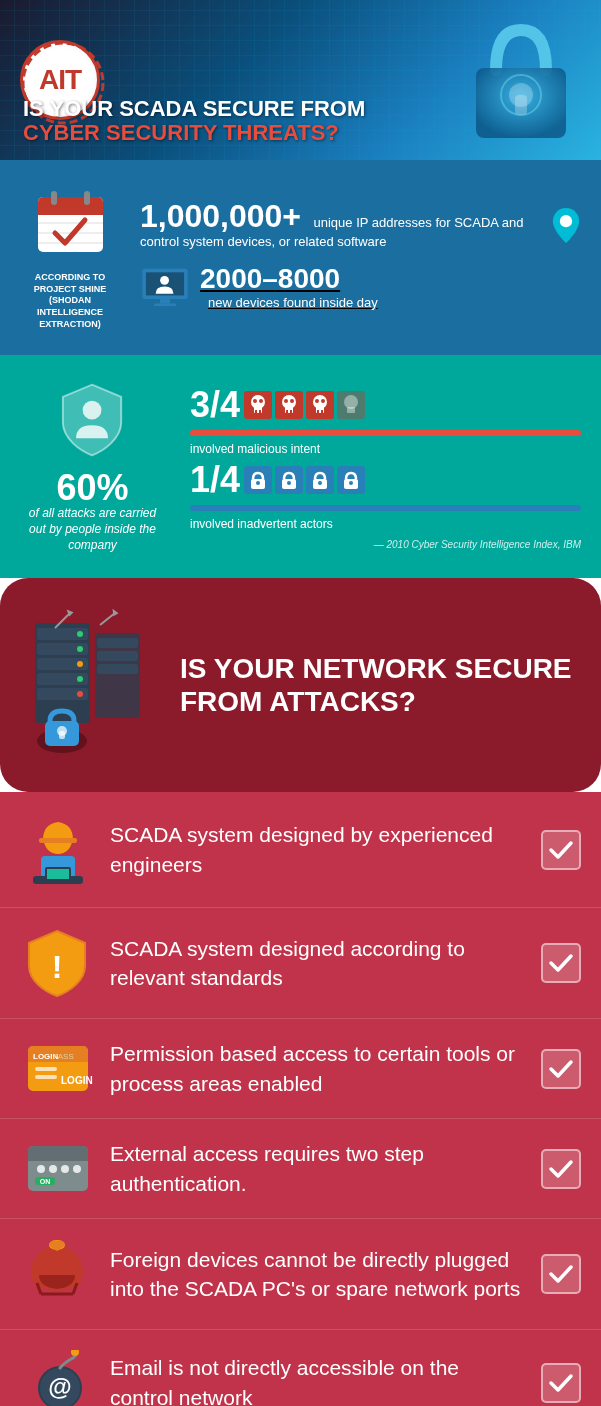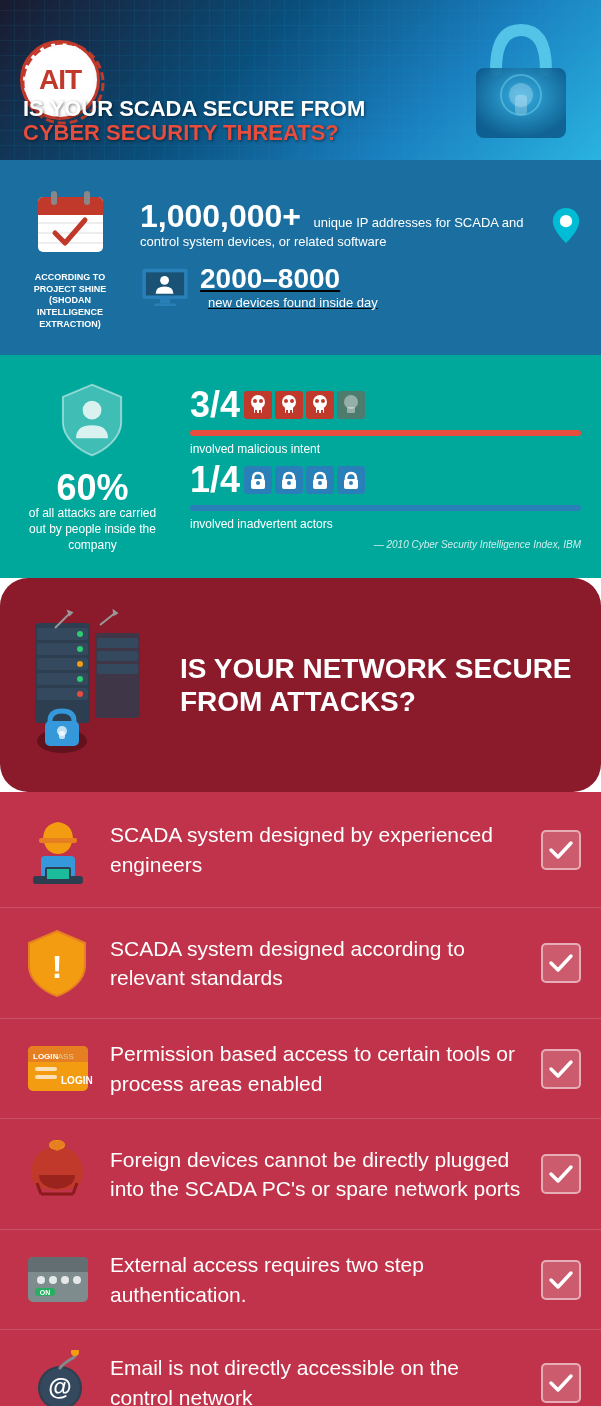--- a/index.html
+++ b/index.html
@@ -171,20 +171,21 @@
       font-size: 36px;
       font-weight: 900;
       color: #fff;
       line-height: 1;
     }
     .pct-desc {
       font-size: 12px;
       color: #fff;
       text-align: center;
       line-height: 1.3;
+      font-style: italic;
     }
     .insider-right {
       flex: 1;
       padding-left: 10px;
       display: flex;
       flex-direction: column;
       justify-content: center;
       gap: 3px;
     }
     .fraction-row {
@@ -593,20 +594,44 @@
     <div class="check-item-text">Permission based access to certain tools or process areas enabled</div>
     <div class="check-box">
       <svg viewBox="0 0 28 28">
         <polyline points="4,14 11,21 24,7" fill="none" stroke="#fff" stroke-width="3.5" stroke-linecap="round" stroke-linejoin="round"></polyline>
       </svg>
     </div>
   </div>
 
   <div class="check-item">
     <div class="check-item-icon">
+      <svg width="70" height="55" viewBox="0 0 70 55">
+        <rect x="5" y="5" width="60" height="45" rx="5" fill="#7f8c8d"></rect>
+        <rect x="5" y="5" width="60" height="15" rx="5" fill="#636e72"></rect>
+        <rect x="5" y="12" width="60" height="8" fill="#636e72"></rect>
+
+        <circle cx="18" cy="28" r="4" fill="#fff" opacity="0.8"></circle>
+        <circle cx="30" cy="28" r="4" fill="#fff" opacity="0.8"></circle>
+        <circle cx="42" cy="28" r="4" fill="#fff" opacity="0.8"></circle>
+        <circle cx="54" cy="28" r="4" fill="#fff" opacity="0.8"></circle>
+
+        <rect x="12" y="36" width="20" height="8" rx="3" fill="#27ae60"></rect>
+        <text x="22" y="43" text-anchor="middle" font-size="7" fill="#fff" font-weight="700">ON</text>
+      </svg>
+    </div>
+    <div class="check-item-text">External access requires two step authentication.</div>
+    <div class="check-box">
+      <svg viewBox="0 0 28 28">
+        <polyline points="4,14 11,21 24,7" fill="none" stroke="#fff" stroke-width="3.5" stroke-linecap="round" stroke-linejoin="round"></polyline>
+      </svg>
+    </div>
+  </div>
+
+  <div class="check-item">
+    <div class="check-item-icon">
       <svg width="65" height="70" viewBox="0 0 65 70">
 
         <path d="M32 8 Q55 8 58 32 Q58 42 52 48 L32 52 L12 48 Q6 42 6 32 Q9 8 32 8Z" fill="#c0392b"></path>
 
         <path d="M14 36 Q14 48 32 50 Q50 48 50 36 Z" fill="#8b1a1a" opacity="0.7"></path>
 
         <ellipse cx="32" cy="6" rx="8" ry="5" fill="#f39c12"></ellipse>
         <path d="M32 2 Q38 0 40 6 Q36 10 32 12 Q28 10 24 6 Q26 0 32 2Z" fill="#e67e22"></path>
 
         <line x1="12" y1="44" x2="16" y2="55" stroke="#8b1a1a" stroke-width="3"></line>
@@ -617,44 +642,20 @@
     <div class="check-item-text">Foreign devices cannot be directly plugged into the SCADA PC's or spare network ports</div>
     <div class="check-box">
       <svg viewBox="0 0 28 28">
         <polyline points="4,14 11,21 24,7" fill="none" stroke="#fff" stroke-width="3.5" stroke-linecap="round" stroke-linejoin="round"></polyline>
       </svg>
     </div>
   </div>
 
   <div class="check-item">
     <div class="check-item-icon">
-      <svg width="70" height="55" viewBox="0 0 70 55">
-        <rect x="5" y="5" width="60" height="45" rx="5" fill="#7f8c8d"></rect>
-        <rect x="5" y="5" width="60" height="15" rx="5" fill="#636e72"></rect>
-        <rect x="5" y="12" width="60" height="8" fill="#636e72"></rect>
-
-        <circle cx="18" cy="28" r="4" fill="#fff" opacity="0.8"></circle>
-        <circle cx="30" cy="28" r="4" fill="#fff" opacity="0.8"></circle>
-        <circle cx="42" cy="28" r="4" fill="#fff" opacity="0.8"></circle>
-        <circle cx="54" cy="28" r="4" fill="#fff" opacity="0.8"></circle>
-
-        <rect x="12" y="36" width="20" height="8" rx="3" fill="#27ae60"></rect>
-        <text x="22" y="43" text-anchor="middle" font-size="7" fill="#fff" font-weight="700">ON</text>
-      </svg>
-    </div>
-    <div class="check-item-text">External access requires two step authentication.</div>
-    <div class="check-box">
-      <svg viewBox="0 0 28 28">
-        <polyline points="4,14 11,21 24,7" fill="none" stroke="#fff" stroke-width="3.5" stroke-linecap="round" stroke-linejoin="round"></polyline>
-      </svg>
-    </div>
-  </div>
-
-  <div class="check-item">
-    <div class="check-item-icon">
       <svg width="65" height="65" viewBox="0 0 65 65">
 
         <circle cx="35" cy="38" r="22" fill="#2c3e50"></circle>
         <circle cx="35" cy="38" r="20" fill="#34495e"></circle>
 
         <text x="35" y="45" text-anchor="middle" font-size="24" fill="#fff" font-weight="700">@</text>
 
         <path d="M35 18 Q40 12 48 8 Q52 5 50 2" fill="none" stroke="#7f8c8d" stroke-width="3" stroke-linecap="round"></path>
 
         <circle cx="50" cy="2" r="4" fill="#f39c12"></circle>

